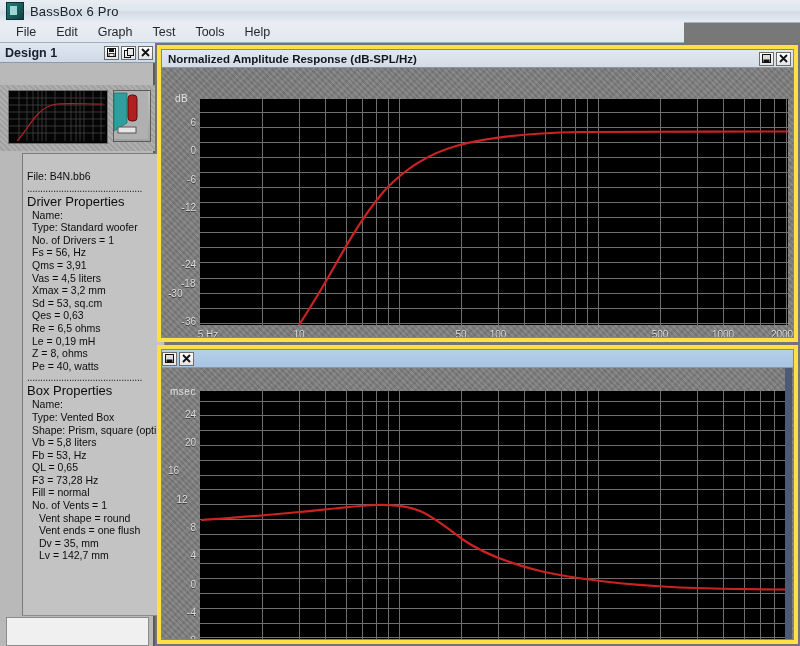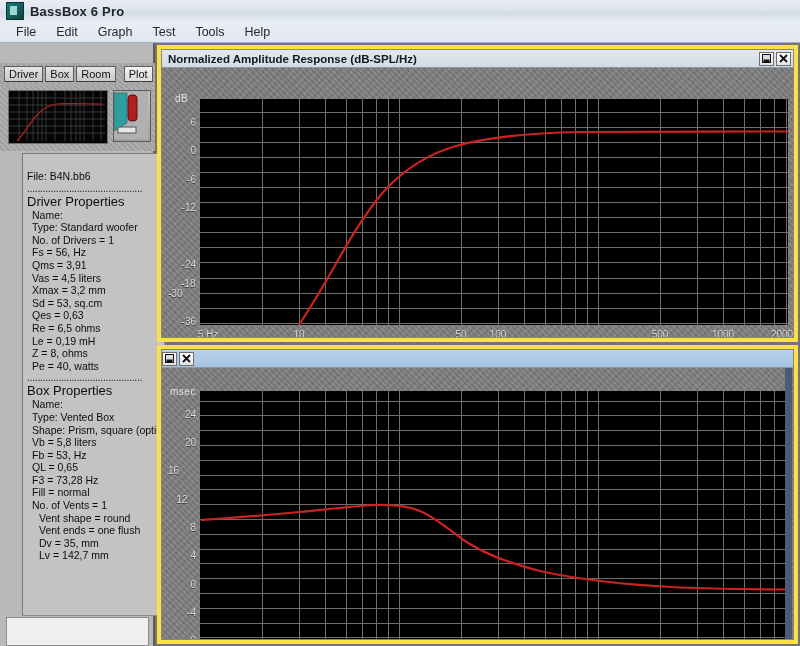--- a/index.html
+++ b/index.html
@@ -22,26 +22,26 @@
   .titlebar .appicon{
     width:16px;height:16px;margin-left:6px;margin-right:6px;
     background:linear-gradient(135deg,#1d7d7d 0%,#16605f 50%,#0d3d3d 100%);
     border:1px solid #0b3030;position:relative;flex:none;
   }
   .titlebar .appicon::after{
     content:"";position:absolute;left:3px;top:3px;width:7px;height:9px;
     background:#9fd6d3;
   }
   .titlebar .apptitle{
-    font-size:13px;color:#20242b;font-weight:700;letter-spacing:.2px;
+    font-size:13px;color:#20242b;font-weight:400;letter-spacing:.2px;
   }
 
   
   .menubar{
-    position:absolute;left:0;top:22px;width:800px;height:21px;
+    position:absolute;left:0;top:22px;width:684px;height:21px;
     background:linear-gradient(to bottom,#e9eef4 0%,#e2e8ef 100%);
     border-bottom:1px solid #9fb0c2;
     display:flex;align-items:center;padding-left:6px;box-sizing:border-box;
   }
   .menubar .mi{
     font-size:12.5px;color:#24282f;padding:2px 10px;cursor:default;
   }
 
   
   .workspace{
@@ -185,28 +185,42 @@
     <div class="mi">Graph</div>
     <div class="mi">Test</div>
     <div class="mi">Tools</div>
     <div class="mi">Help</div>
   </div>
 
   <div class="workspace">
 
     <div class="design">
 
-
-      <div class="tabrow">
-        <div class="tab">Driver</div>
-        <div class="tab">Box</div>
-        <div class="tab">Room</div>
-        <div class="tab active">Plot</div>
-        <div class="swatch"></div>
-      </div>
+      <div class="design-title">
+        <div class="txt">Design 1</div>
+        <div class="wbtn">
+          <svg width="9" height="9" viewBox="0 0 9 9">
+              <rect x="0.5" y="0.5" width="8" height="8" fill="none" stroke="#111"></rect>
+              <rect x="2" y="1" width="5" height="3" fill="#111"></rect>
+              <rect x="2" y="5.5" width="5" height="3" fill="none" stroke="#111" stroke-width="0.8"></rect>
+            </svg>
+        </div>
+        <div class="wbtn">
+          <svg width="10" height="10" viewBox="0 0 10 10">
+              <rect x="0.5" y="2.5" width="6" height="7" fill="none" stroke="#111"></rect>
+              <rect x="3.5" y="0.5" width="6" height="7" fill="#e8e8e8" stroke="#111"></rect>
+            </svg>
+        </div>
+        <div class="wbtn">
+          <svg width="9" height="9" viewBox="0 0 9 9">
+              <path d="M1 1 L8 8 M8 1 L1 8" stroke="#111" stroke-width="1.8" fill="none"></path>
+            </svg>
+        </div>
+      </div>
+
 
       <div class="preview-area">
         <div class="preview-chart">
           <svg width="96" height="50" viewBox="0 0 96 50">
             <g stroke="#4a4a4a" stroke-width="0.7">
               <line x1="10" y1="0" x2="10" y2="50"></line>
                 <line x1="18" y1="0" x2="18" y2="50"></line>
               <line x1="24" y1="0" x2="24" y2="50"></line>
                 <line x1="29" y1="0" x2="29" y2="50"></line>
               <line x1="33" y1="0" x2="33" y2="50"></line>

